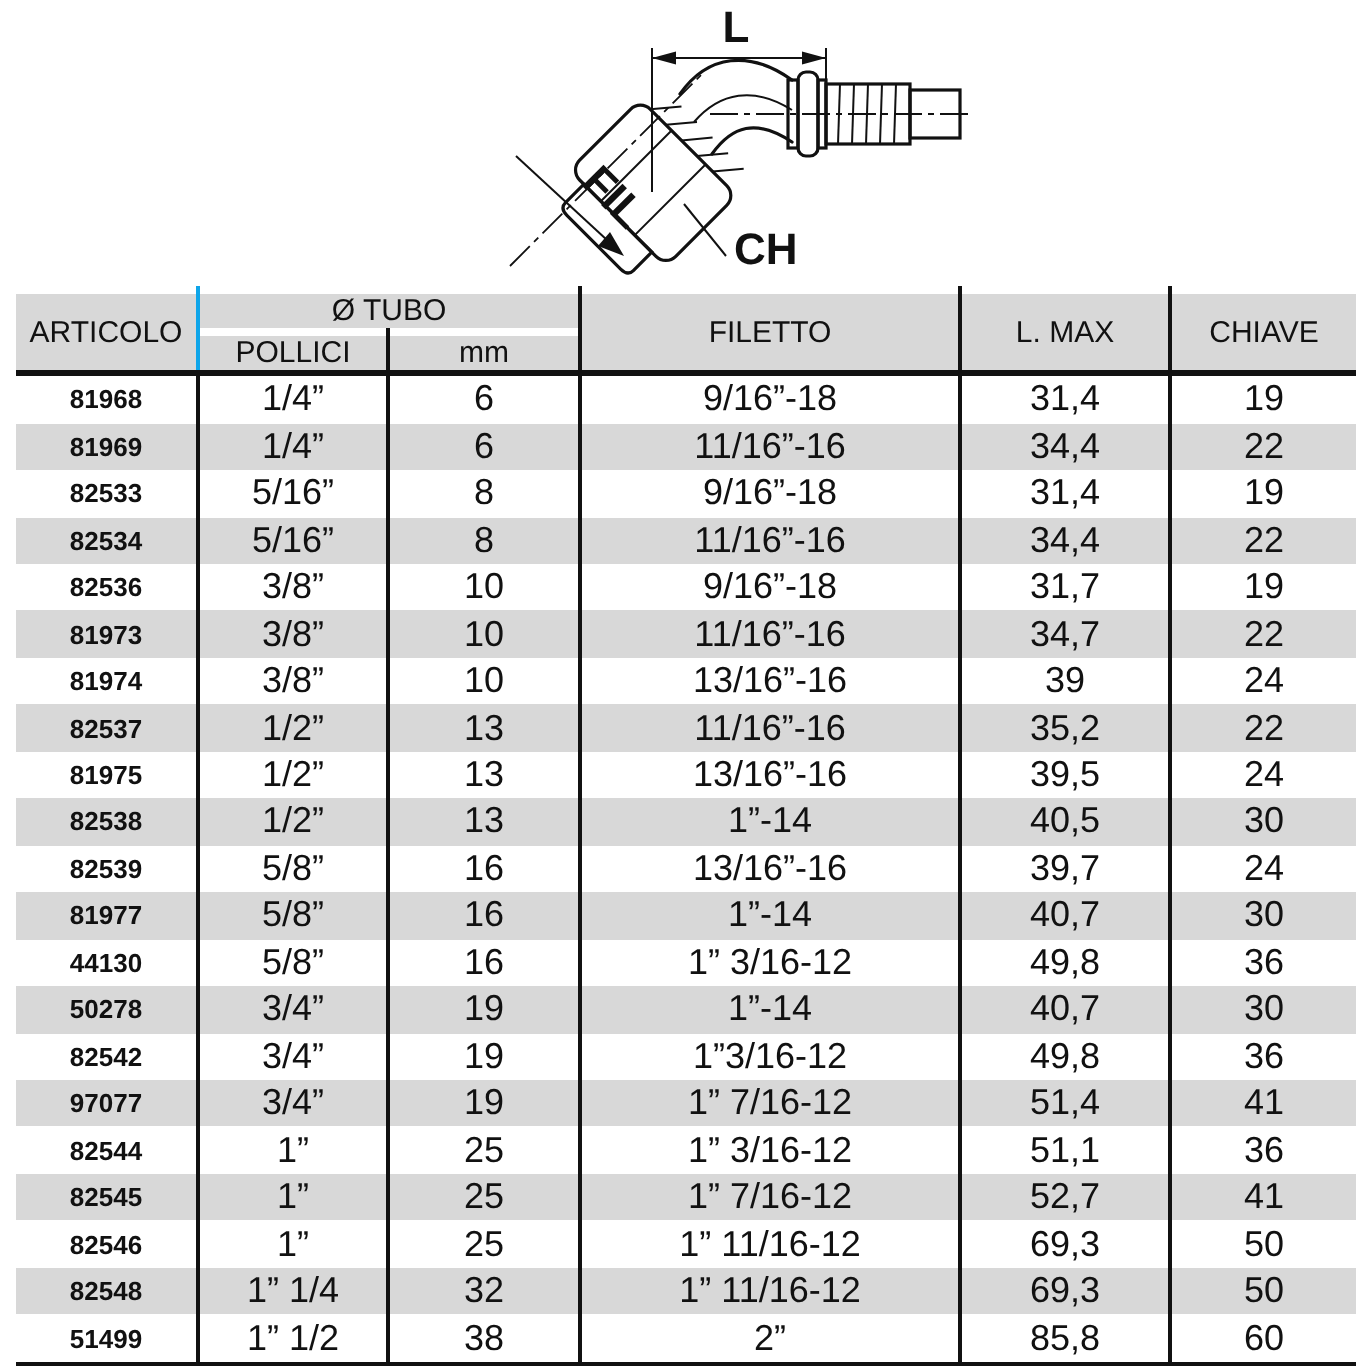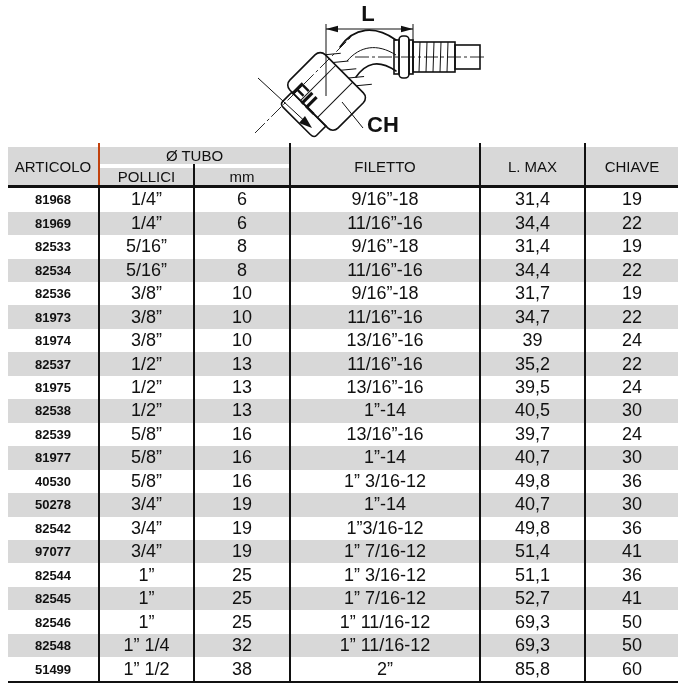--- a/index.html
+++ b/index.html
@@ -11,21 +11,21 @@
 
   
   #spec-table{position:absolute;left:8px;top:143px;width:670px;height:540px;
               border-collapse:collapse;table-layout:fixed;
               border-bottom:2px solid #111;}
   #spec-table th{background:#d8d8d8;font-weight:normal;font-size:15px;
                  text-align:center;vertical-align:middle;
                  padding:4px 0 0 0;background-clip:content-box;}
   #spec-table thead tr.h-top{height:21px;}
   #spec-table thead tr.h-sub{height:20px;}
-  th.h-articolo{border-right:2px solid #c2410c;margin-left:36px;}
+  th.h-articolo{border-right:2px solid #0ea5e9;margin-left:36px;}
   th.h-filetto, th.h-lmax, th.h-chiave, th.h-mm{border-left:2px solid #111;}
   th.h-articolo, th.h-filetto, th.h-lmax, th.h-chiave,
   th.h-pollici, th.h-mm{border-bottom:3px solid #111;}
   #spec-table tbody td{font-size:18px;text-align:center;vertical-align:middle;
                        padding:0;white-space:nowrap;}
   #spec-table tbody td:not(:first-child){border-left:2px solid #111;}
   #spec-table tbody td:first-child{font-weight:bold;font-size:13px;}
   #spec-table tbody tr:nth-child(even) td{background:#d8d8d8;}
 
   
@@ -219,21 +219,21 @@
         </tr>
         <tr>
           <td>81977</td>
           <td>5/8”</td>
           <td>16</td>
           <td>1”-14</td>
           <td>40,7</td>
           <td>30</td>
         </tr>
         <tr>
-          <td>40530</td>
+          <td>44130</td>
           <td>5/8”</td>
           <td>16</td>
           <td>1” 3/16-12</td>
           <td>49,8</td>
           <td>36</td>
         </tr>
         <tr>
           <td>50278</td>
           <td>3/4”</td>
           <td>19</td>

